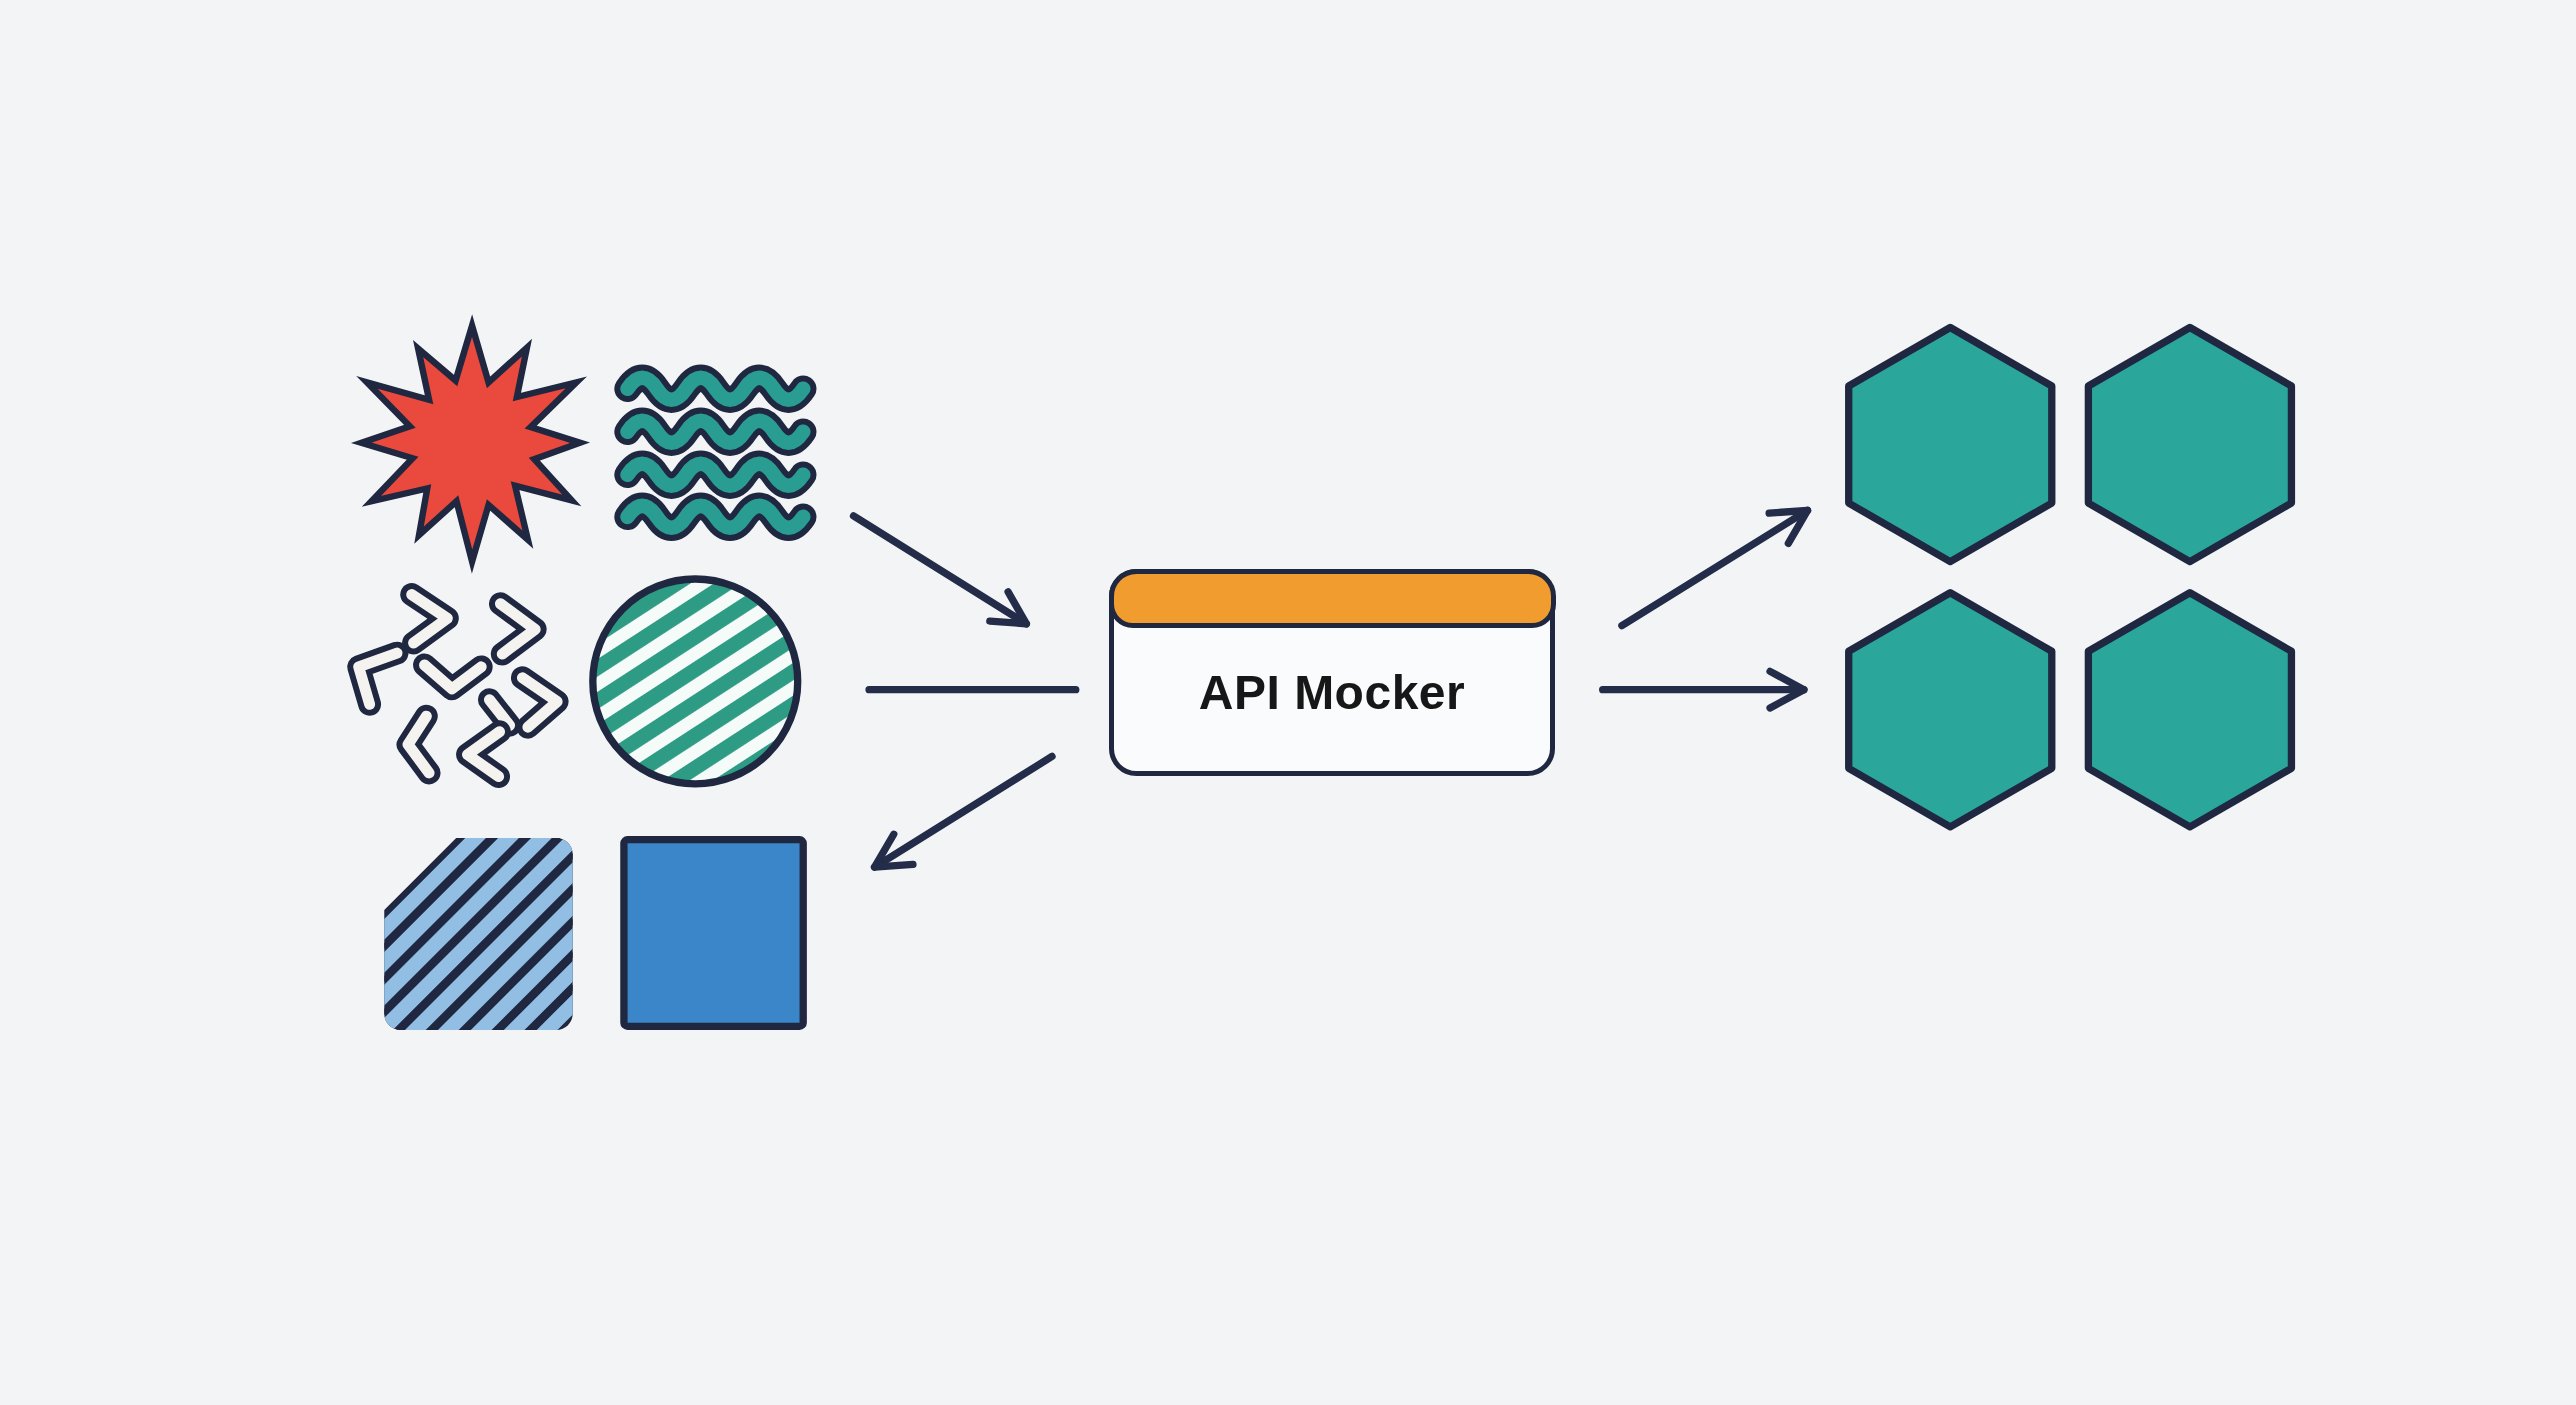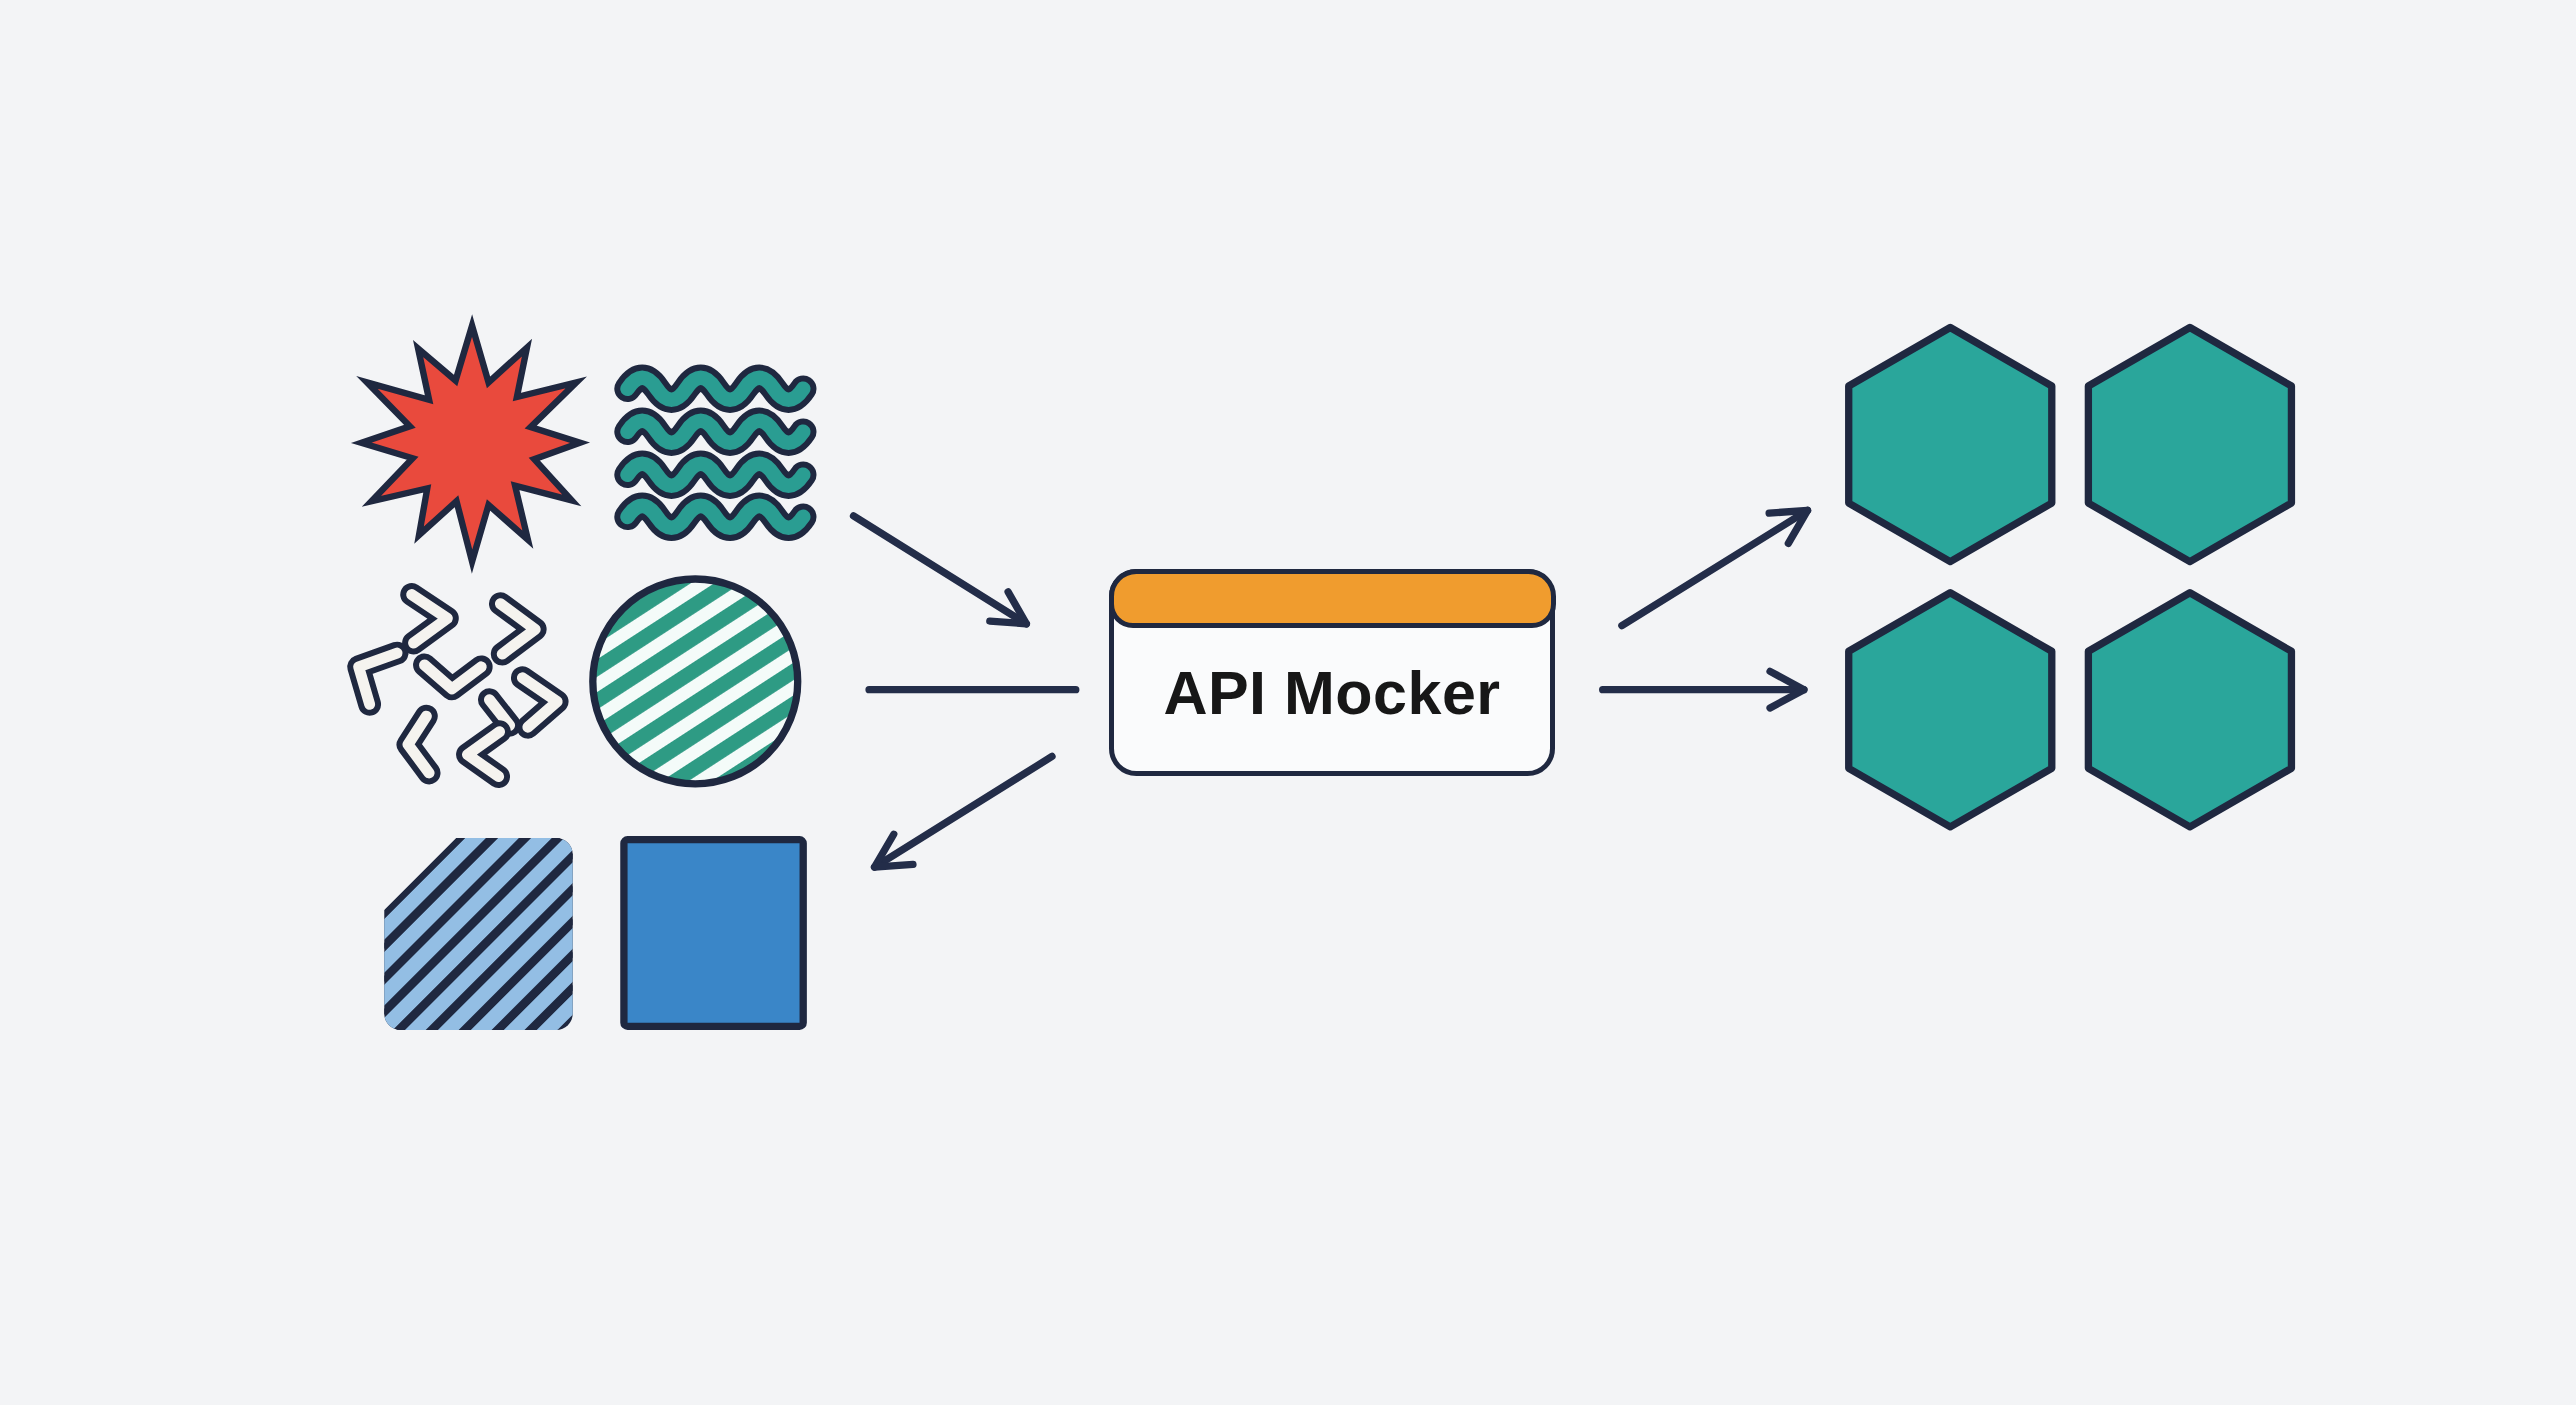--- a/index.html
+++ b/index.html
@@ -42,21 +42,21 @@
     background: var(--orange, #F09C2E);
     border: 5.5px solid var(--outline, #1F2840);
     border-radius: 27.4px 27.4px 24px 24px;
   }
   .node-body {
     position: absolute; left: 0; right: 0; top: 53px; bottom: 0;
     display: flex; align-items: center; justify-content: center;
     padding-bottom: 12.8px;
   }
   .node-label {
-    font-size: 61px; font-weight: 600; letter-spacing: 0.5px;
+    font-size: 48px; font-weight: 600; letter-spacing: 0.5px;
     color: var(--label, #171717);
   }
 </style>
 </head>
 <body>
 
 <div class="canvas">
 
   <svg width="2576" height="1405" viewBox="0 0 2816 1536">
     <defs>

